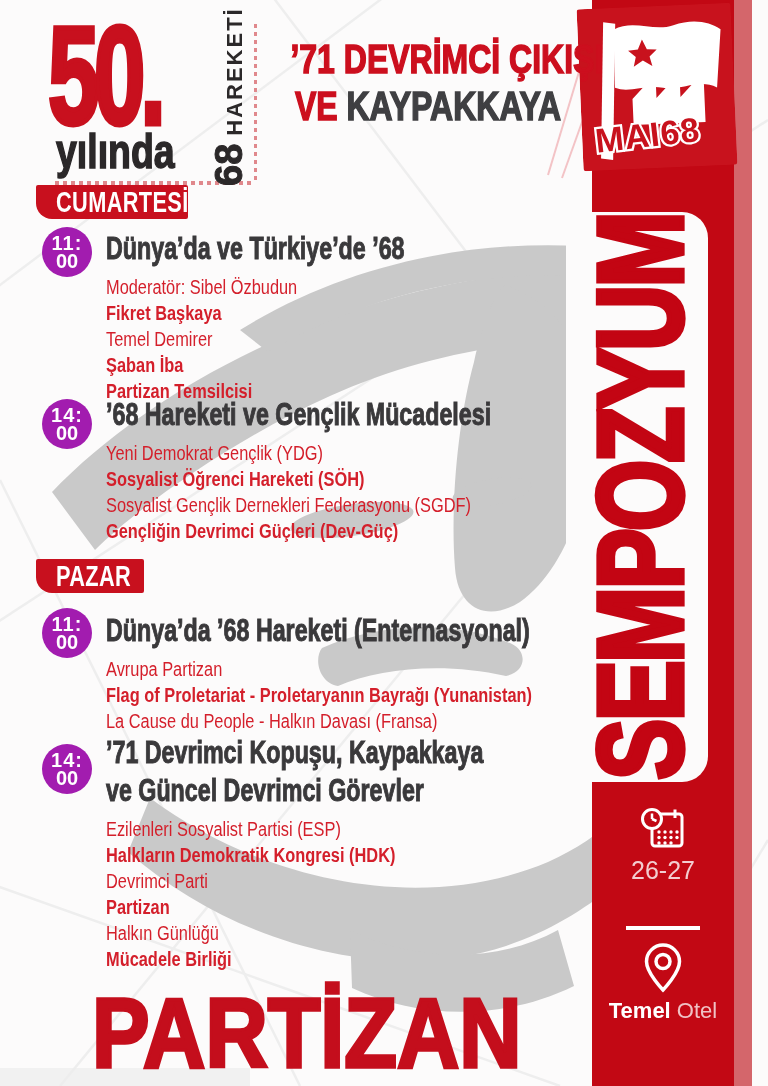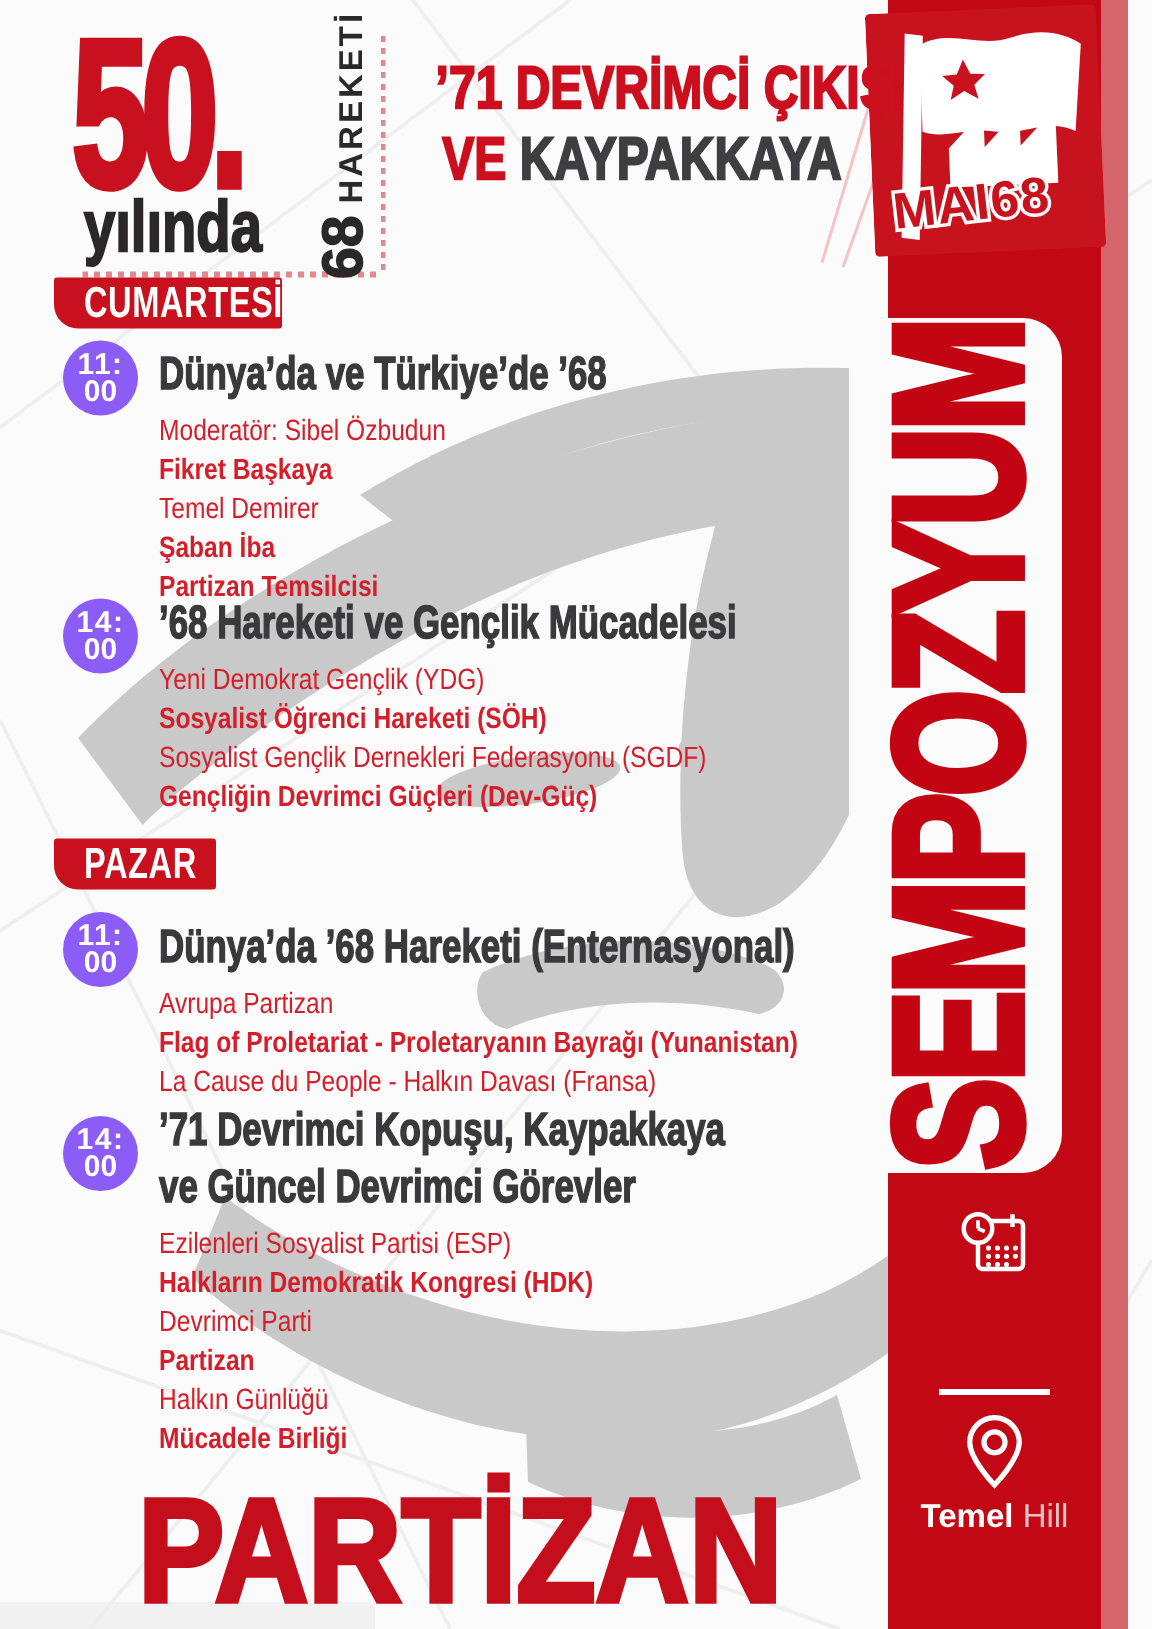--- a/index.html
+++ b/index.html
@@ -62,21 +62,21 @@
   }
   .dayband span{
     color:#fff;font-size:29px;font-weight:800;line-height:34px;
     transform:scaleX(.75);transform-origin:0 50%;white-space:nowrap;letter-spacing:.5px;
   }
 
   
   .session{position:absolute;left:0;width:610px;padding-left:106px;z-index:6;}
   .badge{
     position:absolute;left:42px;width:50px;height:50px;border-radius:50%;
-    background:#8b5cf6;color:#fff;text-align:center;font-weight:800;
+    background:#a21caf;color:#fff;text-align:center;font-weight:800;
   }
   .badge .bh{display:block;font-size:20px;line-height:17px;padding-top:8px;letter-spacing:1px;}
   .badge .bm{display:block;font-size:20px;line-height:18px;}
   .stitle{
     font-size:31px;font-weight:800;color:#3a393b;line-height:38px;
     -webkit-text-stroke:1px #3a393b;transform:scaleX(.75);transform-origin:0 0;white-space:nowrap;
   }
   .stitle .tl{display:block;}
   .stitle .tl:empty{display:none;}
   .speakers{margin-top:6px;transform:scaleX(.84);transform-origin:0 0;}
@@ -150,26 +150,27 @@
             <circle cx="32" cy="31.5" r="1.7"></circle>
             <circle cx="38" cy="31.5" r="1.7"></circle>
           <circle cx="20" cy="37" r="1.7"></circle>
             <circle cx="26" cy="37" r="1.7"></circle>
             <circle cx="32" cy="37" r="1.7"></circle>
         </g>
         <circle cx="13" cy="13" r="9.5" fill="#c20814" stroke="#fff" stroke-width="3"></circle>
         <line x1="13" y1="13" x2="13" y2="7.5" stroke="#fff" stroke-width="2.5"></line>
         <line x1="13" y1="13" x2="17.5" y2="15" stroke="#fff" stroke-width="2.5"></line>
       </svg>
+      <div class="ei-range">26-27</div>
       <div class="ei-div"></div>
       <svg class="ei-pin" width="46" height="52" viewBox="0 0 46 52">
         <path d="M23,3 C14,3 6.5,10.5 6.5,19.5 C6.5,31 23,48 23,48 C23,48 39.5,31 39.5,19.5 C39.5,10.5 32,3 23,3 Z" fill="none" stroke="#fff" stroke-width="3.5"></path>
         <circle cx="23" cy="19.5" r="7" fill="none" stroke="#fff" stroke-width="3.5"></circle>
       </svg>
-      <div class="ei-venue1"><span class="bold">Temel</span><span class="light"> Hill</span></div>
+      <div class="ei-venue1"><span class="bold">Temel</span><span class="light"> Otel</span></div>
     </div>
   </div>
   <div class="abs white-window"></div>
   <div class="abs sempozyum">SEMPOZYUM</div>
 
   <div class="abs logo">
     <svg width="154" height="162" viewBox="0 0 154 162">
       <rect width="154" height="162" rx="3" fill="#c8121d"></rect>
       <path d="M26,14 L38,16 L30,152 L18,150 Z" fill="#fff"></path>
       <path d="M36,22 C56,12 76,26 96,20 C116,14 132,18 143,26 L137,84 C119,74 101,86 83,82 C65,78 49,86 35,80 Z" fill="#fff"></path>

